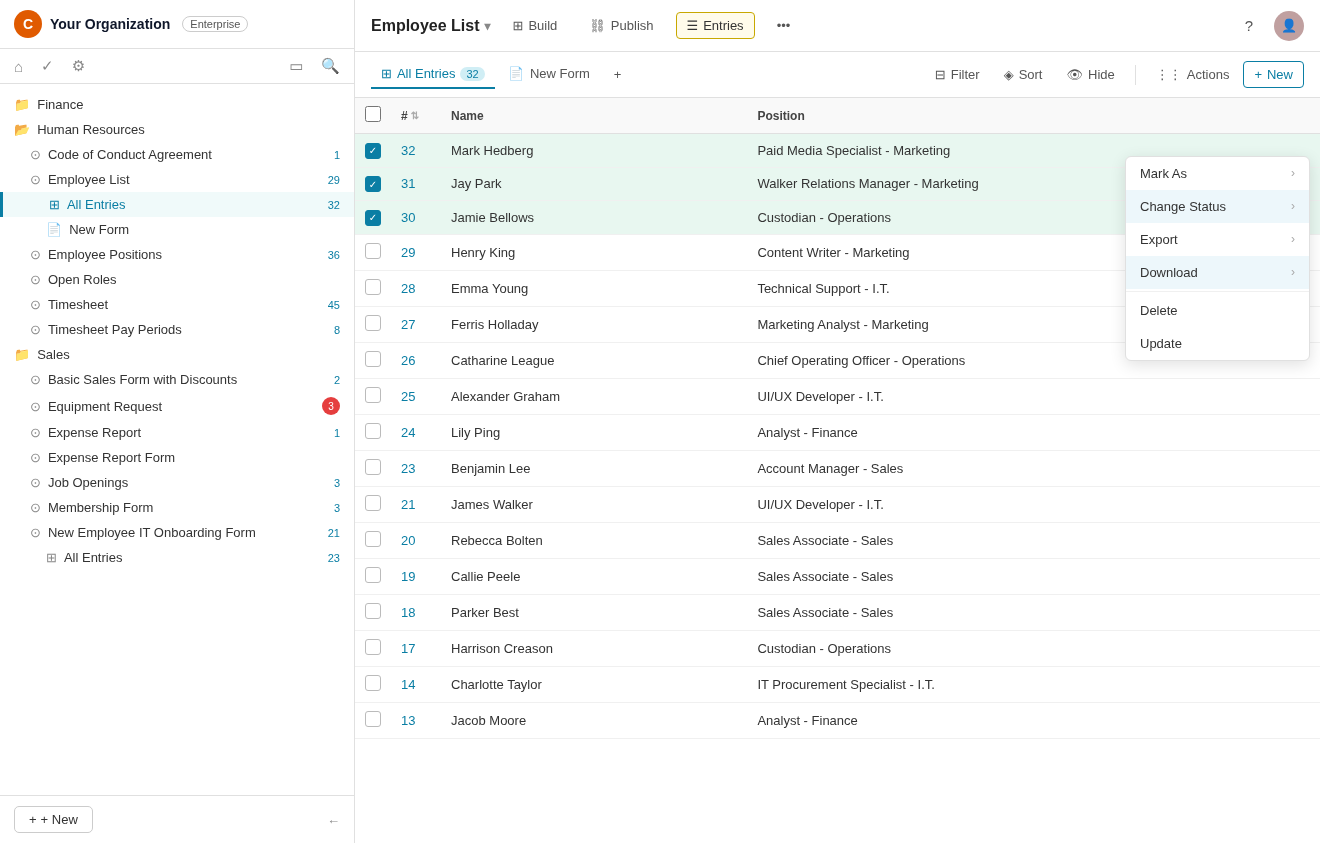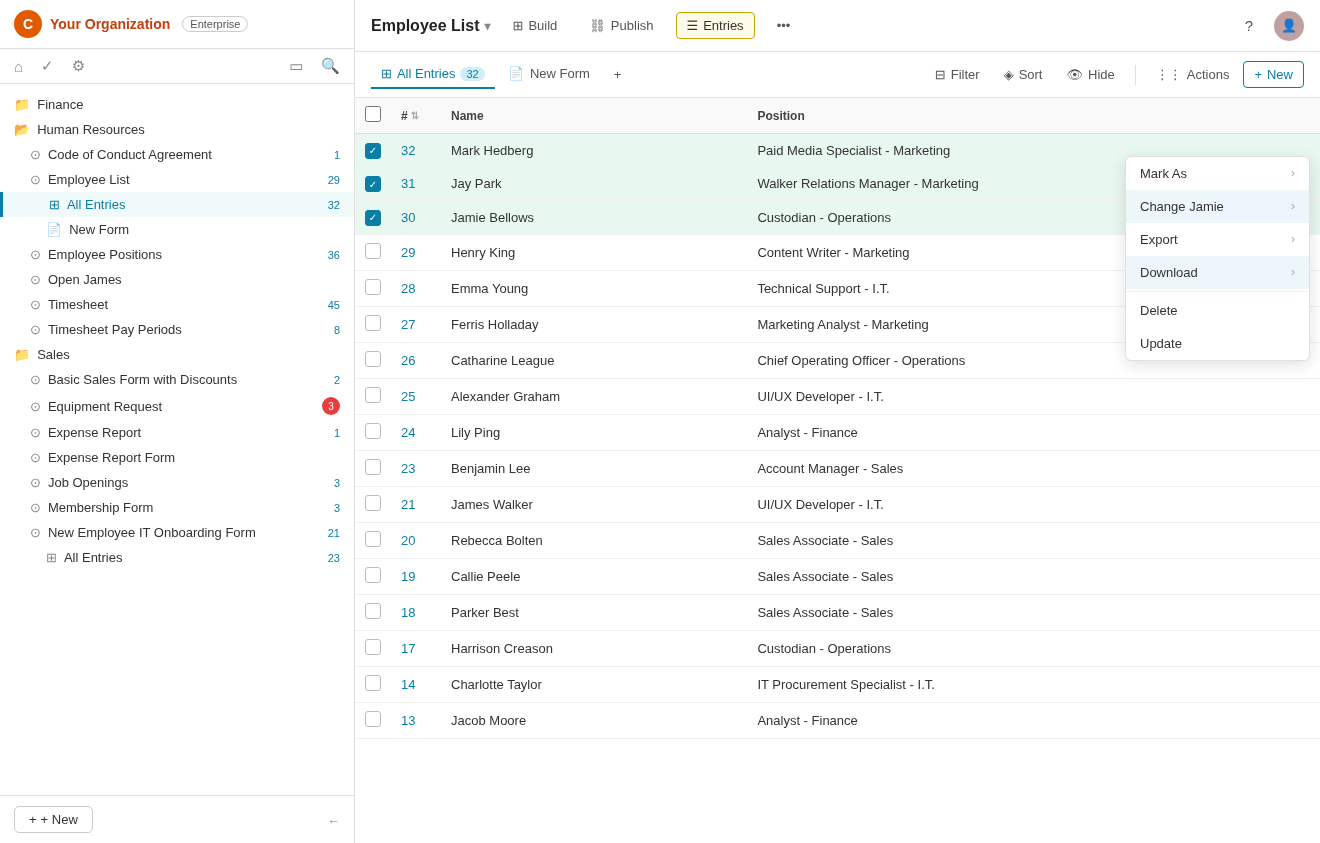--- a/index.html
+++ b/index.html
@@ -23,21 +23,21 @@
       border-bottom: 1px solid #e0e0e0;
       gap: 8px;
     }
     .org-logo {
       width: 28px; height: 28px;
       background: #e05a00;
       border-radius: 50%;
       display: flex; align-items: center; justify-content: center;
       color: white; font-weight: bold; font-size: 14px;
     }
-    .org-name { font-weight: 600; font-size: 14px; color: #c2410c; }
+    .org-name { font-weight: 600; font-size: 14px; color: #0f172a; }
     .org-badge {
       border: 1px solid #ccc;
       border-radius: 10px;
       padding: 1px 7px;
       font-size: 11px;
       color: #555;
       margin-left: 4px;
     }
     #sidebar-icons {
       display: flex;
@@ -360,21 +360,21 @@
     </div>
 
     <div class="nav-section-item nav-item-indent1">
       <span class="nav-icon">⊙</span>
       <span class="nav-section-label">Employee Positions</span>
       <span class="nav-badge">36</span>
     </div>
 
     <div class="nav-section-item nav-item-indent1">
       <span class="nav-icon">⊙</span>
-      <span class="nav-section-label">Open James</span>
+      <span class="nav-section-label">Open Roles</span>
     </div>
 
     <div class="nav-section-item nav-item-indent1">
       <span class="nav-icon">⊙</span>
       <span class="nav-section-label">Timesheet</span>
       <span class="nav-badge">45</span>
     </div>
 
     <div class="nav-section-item nav-item-indent1">
       <span class="nav-icon">⊙</span>
@@ -636,21 +636,21 @@
           </tr>
         </tbody>
     </table>
 
     <div id="actions-dropdown">
       <div class="dropdown-item">
         <span>Mark As</span>
         <span class="dropdown-chevron">›</span>
       </div>
       <div class="dropdown-item dropdown-item-active">
-        <span>Change Jamie</span>
+        <span>Change Status</span>
         <span class="dropdown-chevron">›</span>
       </div>
       <div class="dropdown-item">
         <span>Export</span>
         <span class="dropdown-chevron">›</span>
       </div>
       <div class="dropdown-item dropdown-item-active">
         <span>Download</span>
         <span class="dropdown-chevron">›</span>
       </div>

